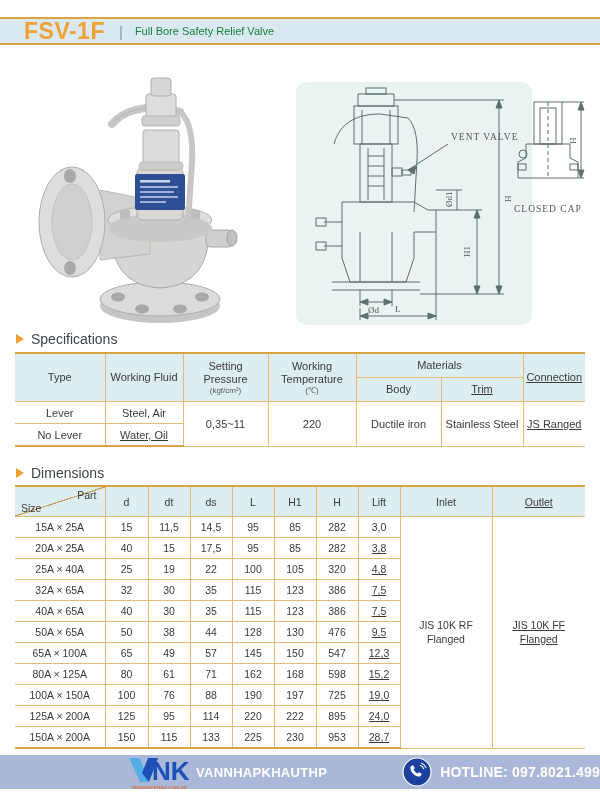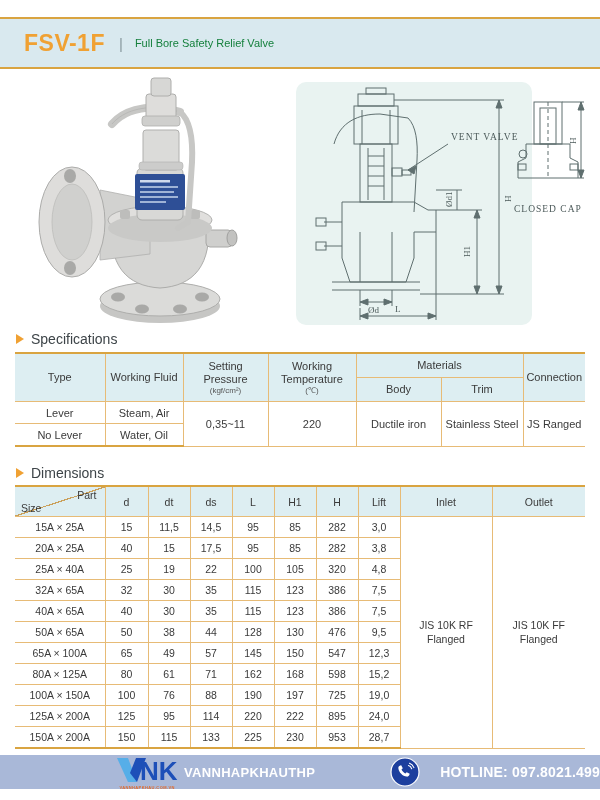--- a/index.html
+++ b/index.html
@@ -1,19 +1,19 @@
 <!DOCTYPE html>
 <html><head>
 <meta charset="utf-8">
 <style>
   html,body{margin:0;padding:0;}
   body{width:600px;height:800px;background:#ffffff;font-family:"Liberation Sans",sans-serif;color:#3a3a3a;position:relative;overflow:hidden;}
 
   
-  .header-band{position:absolute;top:17px;left:0;width:600px;height:52px;background:#d9e9ef;border-top:2px solid #d9a441;border-bottom:2px solid #d9a441;display:flex;align-items:center;padding-left:24px;box-sizing:border-box;}
+  .header-band{position:absolute;top:17px;left:0;width:600px;height:28px;background:#d9e9ef;border-top:2px solid #d9a441;border-bottom:2px solid #d9a441;display:flex;align-items:center;padding-left:24px;box-sizing:border-box;}
   .model-code{color:#f0a133;font-size:23px;font-weight:bold;letter-spacing:0.5px;}
   .header-sep{color:#8a9aa0;font-size:15px;margin:0 12px 0 14px;font-weight:300;}
   .header-title{color:#15803d;font-size:11px;}
 
   
   .photo-wrap{position:absolute;top:70px;left:8px;width:282px;height:258px;}
   .diagram-panel{position:absolute;top:82px;left:296px;width:236px;height:243px;background:#e9f3f1;border-radius:10px;}
   .diagram-panel svg{position:absolute;top:0;left:0;}
   .diag-label{font-family:"Liberation Serif",serif;font-size:9.5px;fill:#4c5a5a;letter-spacing:1px;}
   .diag-dim{font-family:"Liberation Serif",serif;font-size:9px;fill:#4c5a5a;}
@@ -22,21 +22,21 @@
   .section-title{position:absolute;left:16px;display:flex;align-items:center;gap:7px;}
   .tri-icon{width:0;height:0;border-left:8px solid #f0a133;border-top:5.5px solid transparent;border-bottom:5.5px solid transparent;}
   .section-title-text{font-size:14px;color:#3d4448;}
   #spec-title{top:331px;}
   #dim-title{top:465px;}
 
   
   table{border-collapse:collapse;table-layout:fixed;}
   th,td{border:1px solid #e7bb76;text-align:center;vertical-align:middle;font-weight:normal;padding:0 2px;overflow:hidden;}
   th:first-child,td:first-child{border-left:none;}
-  th:last-child,td:last-child{border-right:none;}
+  th:last-child,td:last-child{border-right:none;text-decoration:underline;}
   thead th{background:#ddeef2;}
 
   
   #spec-table{position:absolute;top:352px;left:15px;width:570px;font-size:11px;}
   #spec-table thead tr:first-child th{border-top:2px solid #d9a441;}
   #spec-table tbody tr:last-child td{border-bottom:2px solid #d9a441;}
   #spec-table thead th{height:23px;line-height:1.15;margin-top:9px;}
   #spec-table tbody td{height:21px;}
   .unit{display:block;font-size:8px;color:#555;}
 
@@ -50,21 +50,21 @@
   .corner-size{position:absolute;bottom:2px;left:6px;font-size:10.5px;margin-top:32px;}
   .io-cell{font-size:10.5px;line-height:1.35;}
 
   
   .footer{position:absolute;left:0;top:755px;width:600px;height:34px;background:#a9b8d8;display:flex;align-items:center;justify-content:flex-end;gap:75px;}
   .logo-block{display:flex;align-items:center;gap:6px;}
   .logo-mark{display:flex;flex-direction:column;align-items:center;line-height:1;}
   .logo-site{font-size:4px;color:#e06a2c;letter-spacing:0.4px;margin-top:1px;font-weight:bold;}
   .brand-text{color:#ffffff;font-weight:bold;font-size:13px;letter-spacing:0.3px;}
   .hotline-block{display:flex;align-items:center;gap:8px;}
-  .hotline-text{color:#ffffff;font-weight:bold;font-size:14px;letter-spacing:0.2px;margin-left:12px;}
+  .hotline-text{color:#ffffff;font-weight:bold;font-size:14px;letter-spacing:0.2px;}
 </style>
 </head>
 <body>
 
 <div class="header-band">
   <span class="model-code">FSV-1F</span>
   <span class="header-sep">|</span>
   <span class="header-title">Full Bore Safety Relief Valve</span>
 </div>
 
@@ -236,21 +236,21 @@
       <th rowspan="2">Connection</th>
     </tr>
     <tr>
       <th>Body</th>
       <th>Trim</th>
     </tr>
   </thead>
   <tbody>
     <tr>
       <td>Lever</td>
-      <td>Steam, Air</td>
+      <td>Steel, Air</td>
       <td rowspan="2">0,35~11</td>
       <td rowspan="2">220</td>
       <td rowspan="2">Ductile iron</td>
       <td rowspan="2">Stainless Steel</td>
       <td rowspan="2">JS  Ranged</td>
     </tr>
     <tr>
       <td>No Lever</td>
       <td>Water, Oil</td>
     </tr>

